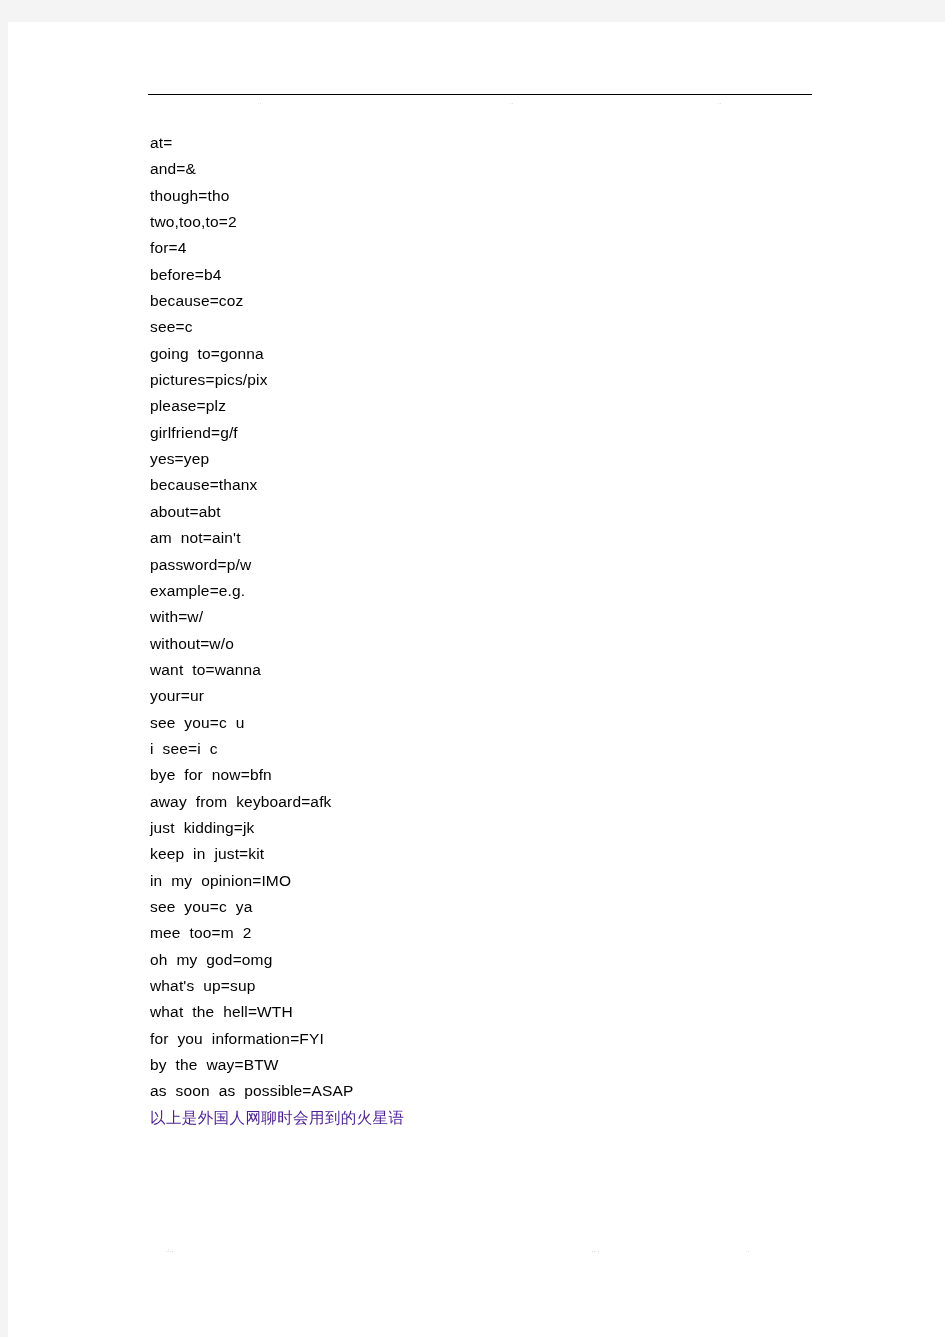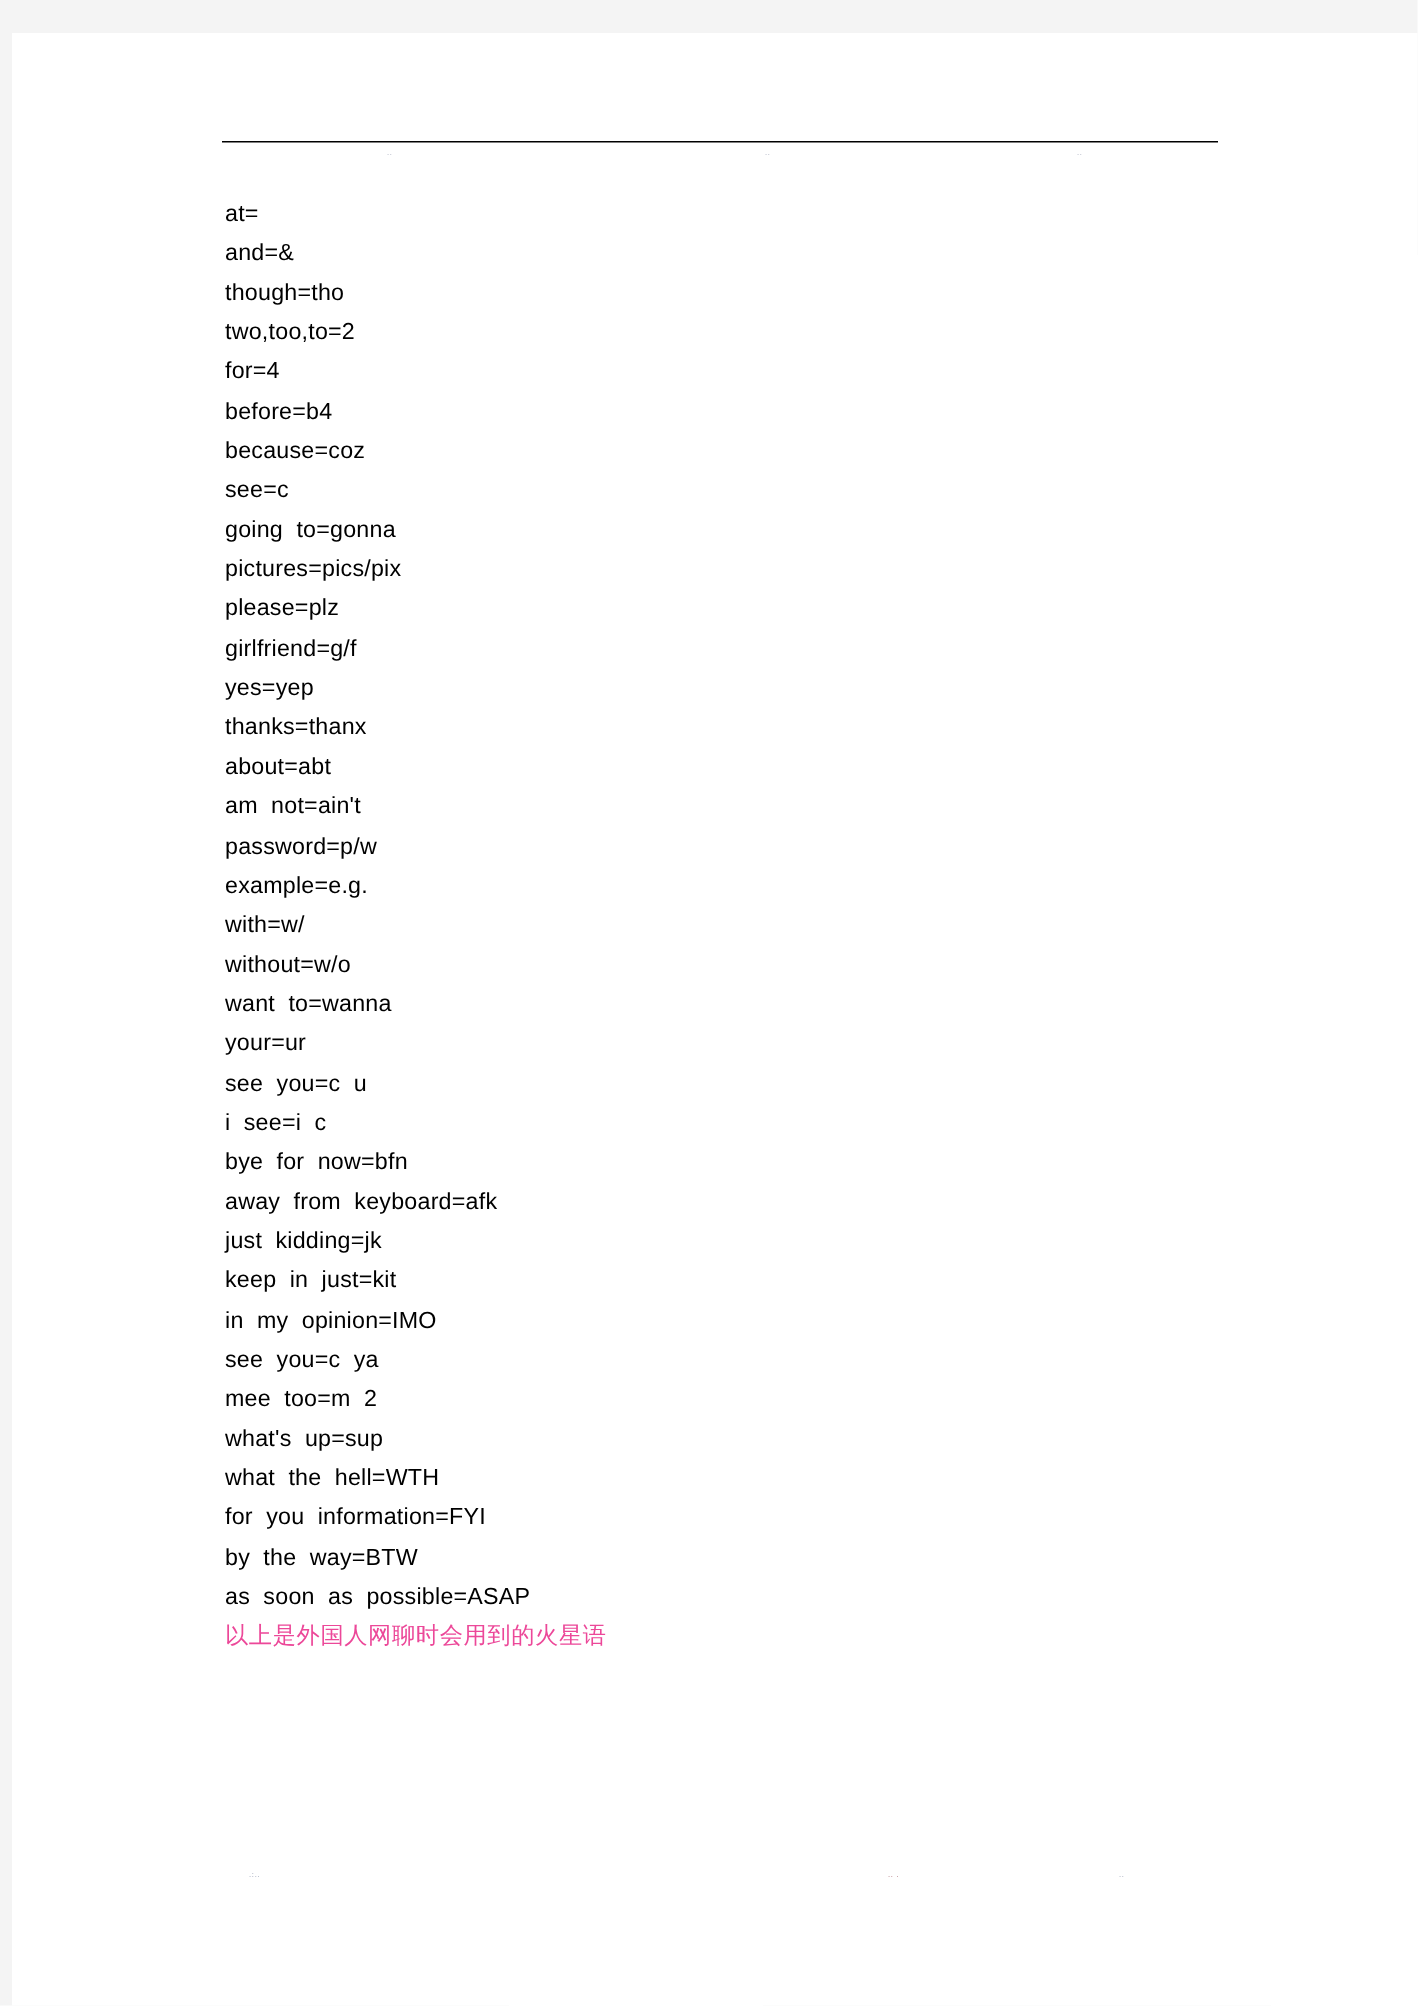--- a/index.html
+++ b/index.html
@@ -60,21 +60,21 @@
   .entry {
     font-size: 15.5px;
     line-height: 26.35px;
     color: #000000;
     white-space: pre;
     letter-spacing: 0.15px;
   }
   .note-cn {
     font-size: 15.5px;
     line-height: 22px;
-    color: #ec4899;
+    color: #4c1d95;
     white-space: pre;
     letter-spacing: 0.4px;
     margin-top: 2px;
   }
   #footer-band {
     position: absolute;
     left: 140px;
     top: 1218px;
     width: 672px;
     height: 30px;
@@ -113,38 +113,39 @@
     <div class="entry">two,too,to=2</div>
     <div class="entry">for=4</div>
     <div class="entry">before=b4</div>
     <div class="entry">because=coz</div>
     <div class="entry">see=c</div>
     <div class="entry">going  to=gonna</div>
     <div class="entry">pictures=pics/pix</div>
     <div class="entry">please=plz</div>
     <div class="entry">girlfriend=g/f</div>
     <div class="entry">yes=yep</div>
-    <div class="entry">thanks=thanx</div>
+    <div class="entry">because=thanx</div>
     <div class="entry">about=abt</div>
     <div class="entry">am  not=ain't</div>
     <div class="entry">password=p/w</div>
     <div class="entry">example=e.g.</div>
     <div class="entry">with=w/</div>
     <div class="entry">without=w/o</div>
     <div class="entry">want  to=wanna</div>
     <div class="entry">your=ur</div>
     <div class="entry">see  you=c  u</div>
     <div class="entry">i  see=i  c</div>
     <div class="entry">bye  for  now=bfn</div>
     <div class="entry">away  from  keyboard=afk</div>
     <div class="entry">just  kidding=jk</div>
     <div class="entry">keep  in  just=kit</div>
     <div class="entry">in  my  opinion=IMO</div>
     <div class="entry">see  you=c  ya</div>
     <div class="entry">mee  too=m  2</div>
+    <div class="entry">oh  my  god=omg</div>
     <div class="entry">what's  up=sup</div>
     <div class="entry">what  the  hell=WTH</div>
     <div class="entry">for  you  information=FYI</div>
     <div class="entry">by  the  way=BTW</div>
     <div class="entry">as  soon  as  possible=ASAP</div>
     <div class="note-cn">以上是外国人网聊时会用到的火星语</div>
   </div>
 
   <div id="footer-band">
     <span class="footer-mark f1">.:..</span>

